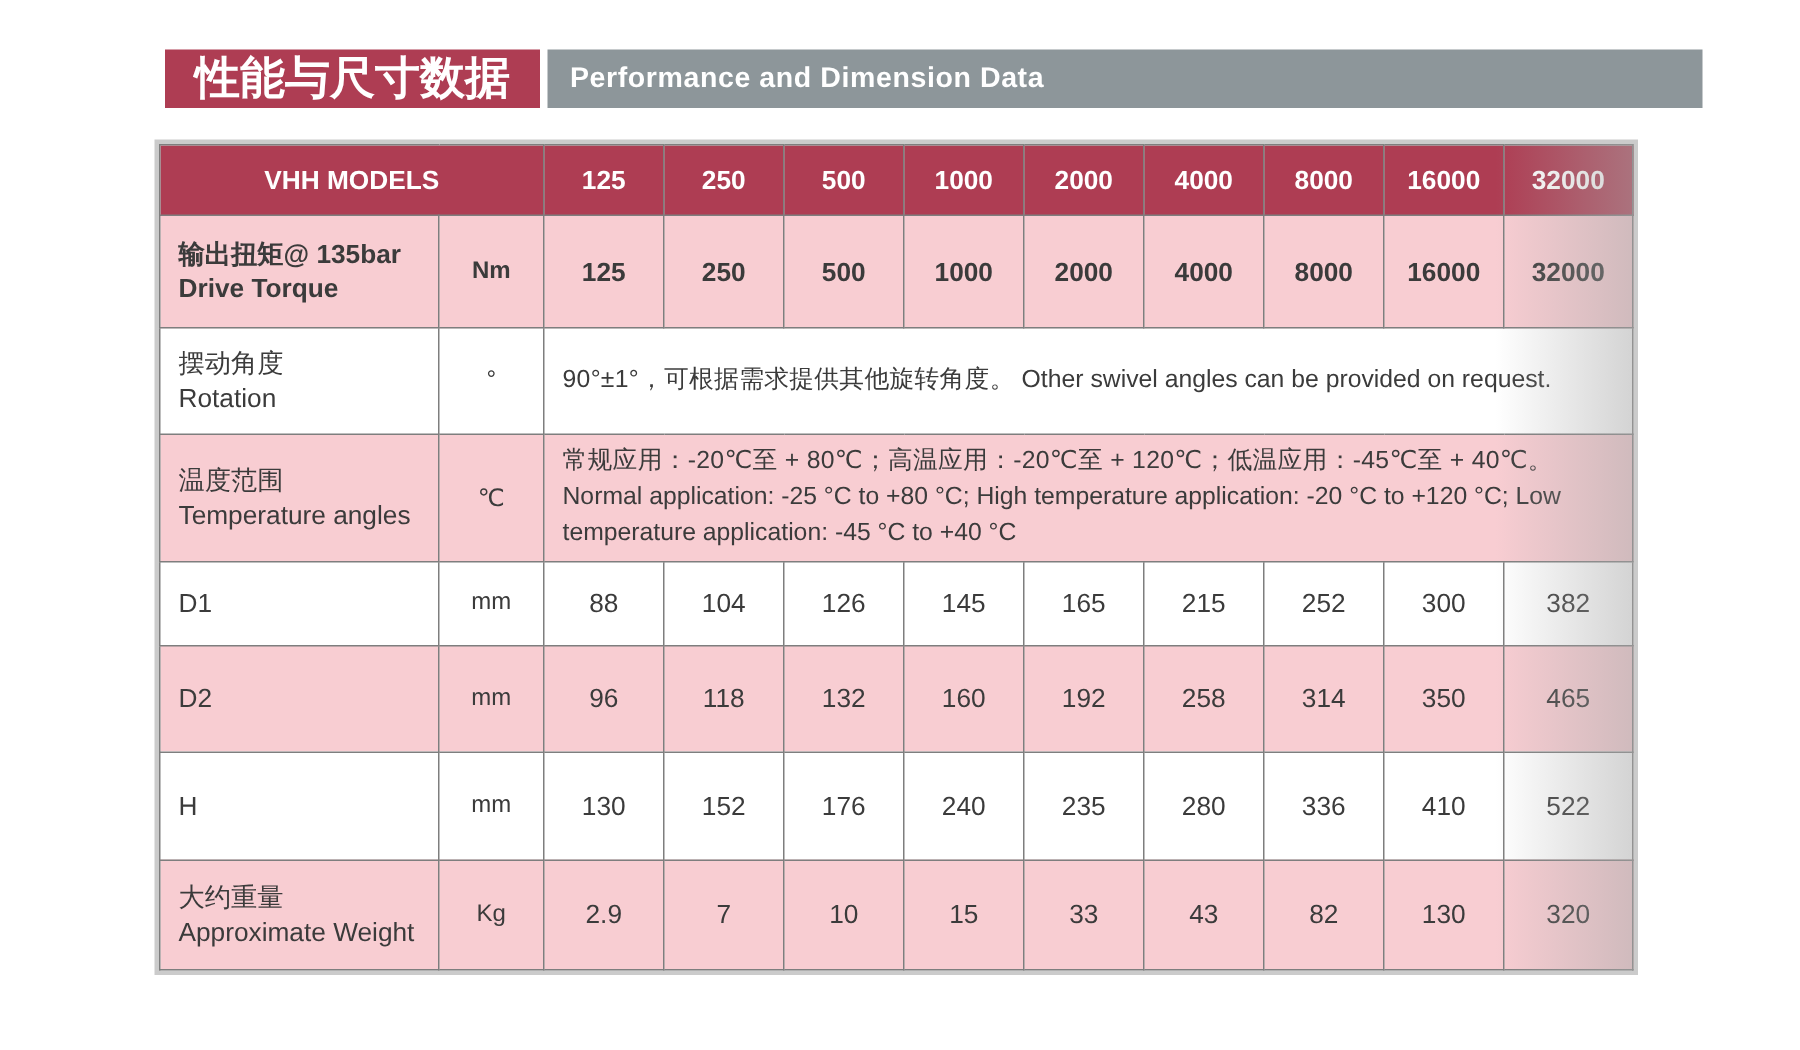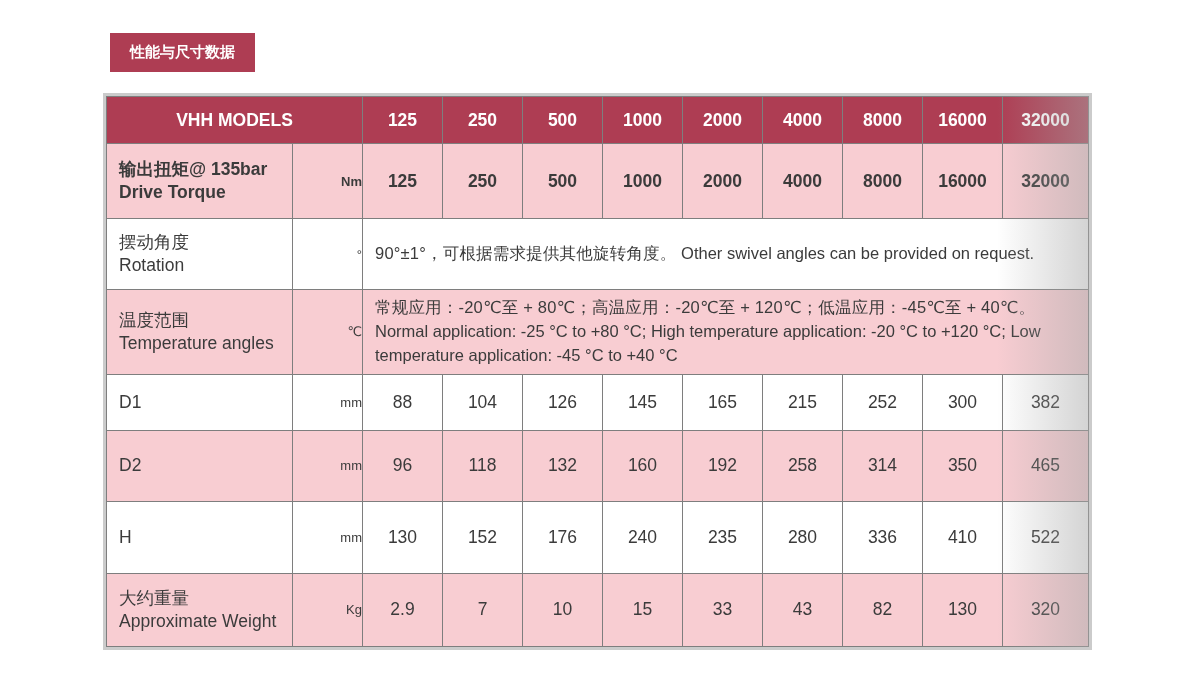--- a/index.html
+++ b/index.html
@@ -13,21 +13,21 @@
   *{margin:0;padding:0;box-sizing:border-box;}
   html,body{background:#ffffff;}
   body{
     width:1200px;height:700px;position:relative;overflow:hidden;
     font-family:"Liberation Sans","DejaVu Sans",sans-serif;
     color:var(--ink);
   }
   
   .title-bar{position:absolute;left:110px;top:33px;height:39px;display:flex;}
   .title-zh{
-    background:var(--red);color:#fff;font-weight:bold;font-size:15px;
+    background:var(--red);color:#fff;font-weight:bold;font-size:30px;
     padding:0 20px;display:flex;align-items:center;white-space:nowrap;
   }
   .title-en{
     background:var(--gray);color:#fff;font-weight:bold;font-size:19px;
     width:770px;margin-left:5px;display:flex;align-items:center;
     padding-left:15px;letter-spacing:.4px;white-space:nowrap;
   }
   
   .table-wrap{
     position:absolute;left:103px;top:93px;width:989px;
@@ -47,36 +47,37 @@
   tbody tr:nth-child(1){height:75px;font-weight:bold;}
   tbody tr:nth-child(2){height:71px;}
   tbody tr:nth-child(3){height:75px;}
   tbody tr:nth-child(4){height:56px;}
   tbody tr:nth-child(5){height:71px;}
   tbody tr:nth-child(6){height:72px;}
   tbody tr:nth-child(7){height:73px;}
   tbody tr.pink td{background:var(--pink);}
   tbody tr.white td{background:#ffffff;}
   td.lbl{text-align:left;padding:6px 10px 6px 12px;font-size:17.5px;line-height:1.3;}
-  td.unit{text-align:right;font-size:13px;}
+  td.unit{text-align:center;font-size:16px;}
   td.val{text-align:center;font-size:17.5px;}
   td.merged{text-align:left;padding:6px 12px;font-size:16.5px;line-height:1.45;}
   td.merged .m-zh{letter-spacing:.2px;}
   
   .sheen{
     position:absolute;top:0;right:0;bottom:0;width:92px;
     background:linear-gradient(to right,rgba(168,168,168,0),rgba(168,168,168,0.5));
     pointer-events:none;
   }
 </style>
 </head>
 <body>
 
 <div class="title-bar">
   <div class="title-zh">性能与尺寸数据</div>
+  <div class="title-en">Performance and Dimension Data</div>
 </div>
 
 <div class="table-wrap">
   <table>
     <colgroup>
       <col class="c-label">
         <col class="c-unit">
       <col class="c-data">
         <col class="c-data">
         <col class="c-data">

